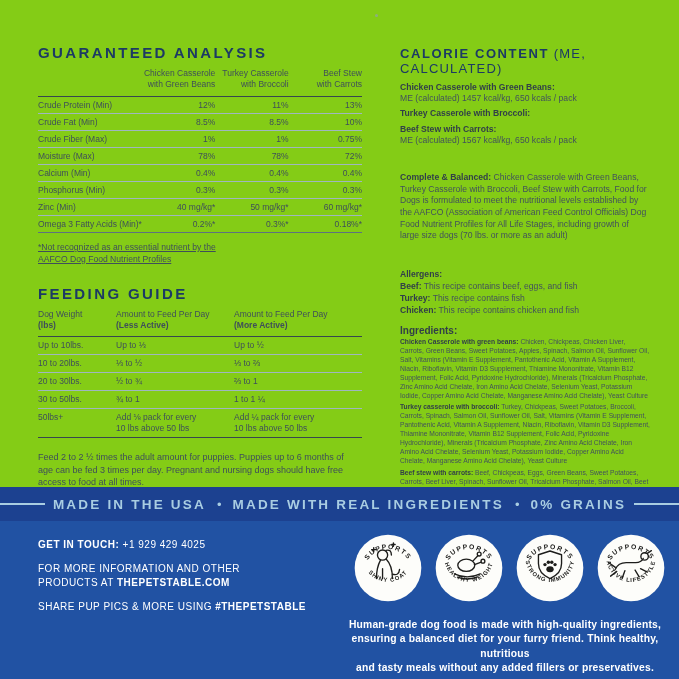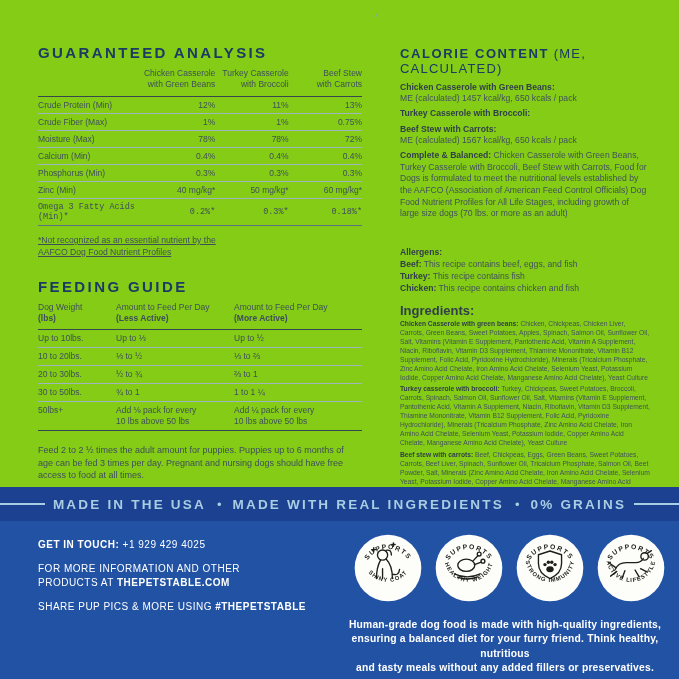--- a/index.html
+++ b/index.html
@@ -22,47 +22,47 @@
   .pre{white-space:pre-line;}
 
   
   table.ga{width:100%;border-collapse:collapse;font-size:8.5px;color:#3f4f5a;table-layout:fixed;}
   table.ga col.c-lbl{width:104px;}
   table.ga th{font-weight:400;text-align:right;vertical-align:bottom;padding:0 0 5px 0;line-height:1.35;
     border-bottom:1.6px solid #37474f;}
   table.ga th span{display:block;}
   table.ga td{padding:3px 0;text-align:right;border-bottom:1px solid #9fb6c0;}
   table.ga td.lbl{text-align:left;}
-  table.ga tbody tr:last-child td{border-bottom:1.4px solid #5d7280;font-family:Liberation Mono, monospace;}
+  table.ga tbody tr:last-child td{border-bottom:1.4px solid #5d7280;}
 
   .footnote{font-size:8.6px;line-height:1.4;margin:8px 0 20px 0;text-decoration:underline;}
 
   
   table.fg{width:100%;border-collapse:collapse;font-size:8.5px;color:#3f4f5a;table-layout:fixed;}
   table.fg col.c1{width:78px;}
   table.fg col.c2{width:118px;}
   table.fg th{font-weight:400;text-align:left;vertical-align:top;padding:0 0 4px 0;line-height:1.35;
     border-bottom:1.7px solid #37474f;}
   table.fg th b{display:block;font-weight:700;}
   table.fg td{padding:3px 4px 3px 0;text-align:left;border-bottom:1px solid #9fb6c0;vertical-align:top;line-height:1.3;}
   table.fg tbody tr:last-child td{border-bottom:1.7px solid #37474f;}
 
   .fg-note{font-size:9px;line-height:1.4;margin-top:13px;width:322px;}
 
   
   .cal-title{font-size:13px;font-weight:700;letter-spacing:1.6px;color:#1c3a64;margin:0 0 6px 0;}
   .cal-title .light{font-weight:400;letter-spacing:1.2px;}
   .cal-entry{font-size:8.6px;line-height:1.3;margin-bottom:4px;}
   .cal-entry .lead{font-weight:700;color:#313f49;}
-  .rpara{font-size:8.6px;line-height:1.36;margin-top:4px;}
+  .rpara{font-size:8.6px;line-height:1.36;margin-top:26px;}
   .rpara .lead{font-weight:700;color:#313f49;}
   .allerg{margin-top:26px;font-size:8.6px;line-height:1.4;}
   .allerg .lead{font-weight:700;color:#313f49;}
   .ing{margin-top:9px;}
-  .ing .ing-title{font-size:13px;font-weight:700;color:#313f49;margin-bottom:2px;}
+  .ing .ing-title{font-size:10px;font-weight:700;color:#313f49;margin-bottom:2px;}
   .ing .recipe{font-size:6.7px;line-height:1.33;margin-bottom:3px;}
   .ing .recipe .lead{font-weight:700;color:#313f49;}
 
   
   .banner{
     position:absolute;left:0;top:487px;width:679px;height:34px;
     background:#1c4190;display:flex;align-items:center;
     color:#a9cde2;
   }
   .banner .line{flex:1 1 auto;height:2px;background:#a9cde2;min-width:18px;}
@@ -121,20 +121,26 @@
             <span>with Carrots</span>
           </th>
         </tr>
       </thead>
       <tbody>
         <tr>
           <td class="lbl">Crude Protein (Min)</td>
           <td>12%</td>
           <td>11%</td>
           <td>13%</td>
+        </tr>
+        <tr>
+          <td class="lbl">Crude Fat (Min)</td>
+          <td>8.5%</td>
+          <td>8.5%</td>
+          <td>10%</td>
         </tr>
         <tr>
           <td class="lbl">Crude Fiber (Max)</td>
           <td>1%</td>
           <td>1%</td>
           <td>0.75%</td>
         </tr>
         <tr>
           <td class="lbl">Moisture (Max)</td>
           <td>78%</td>

